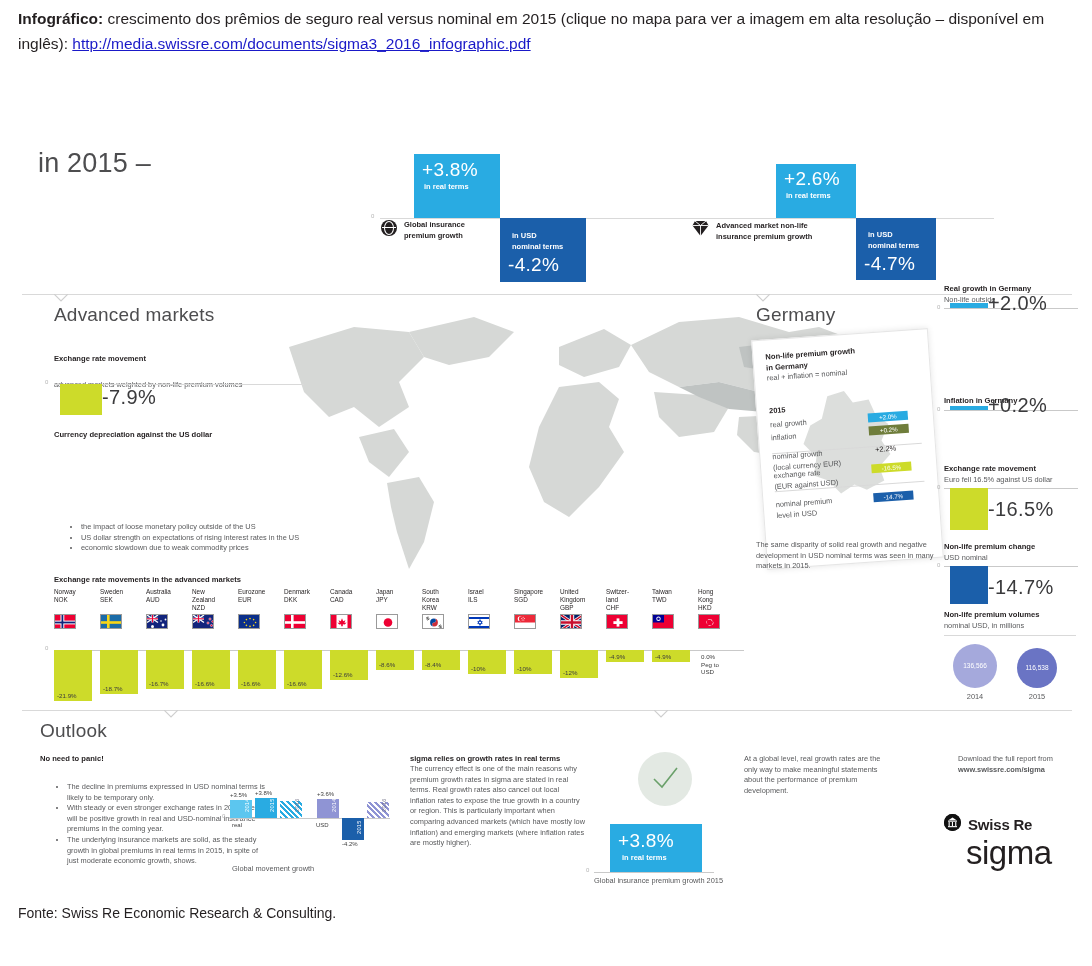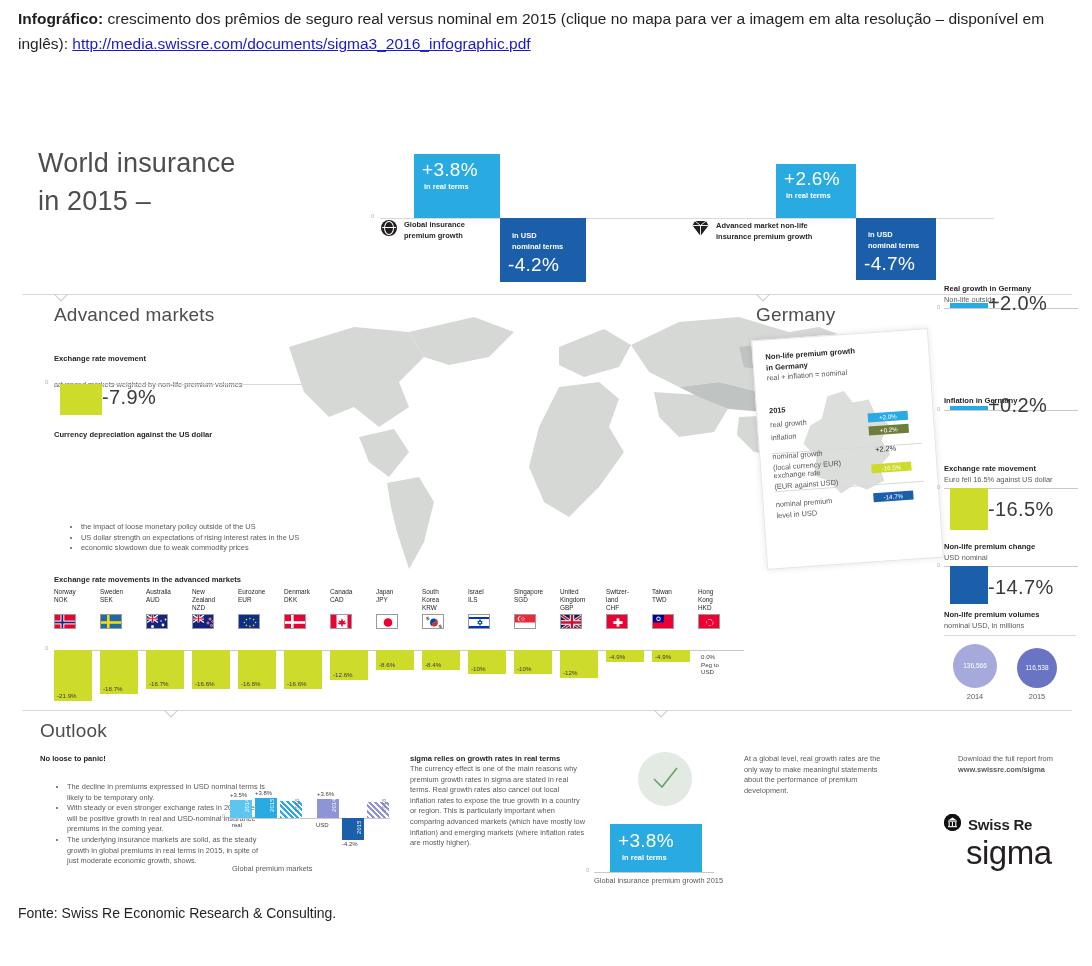--- a/index.html
+++ b/index.html
@@ -77,21 +77,20 @@
 </head>
 <body>
 
 <div class="caption">
   <b>Infográfico:</b><span> crescimento dos prêmios de seguro real versus nominal em 2015 (clique no mapa para ver a imagem em alta resolução – disponível em inglês): </span><a href="#">http://media.swissre.com/documents/sigma3_2016_infographic.pdf</a>
 </div>
 
 <div class="info">
 
   <div class="hero-title">
-    <div>World insurance</div>
     <div>in 2015 –</div>
   </div>
 
   <div class="hr" style="left:366px;top:86px;width:300px;"></div>
   <div class="axis0" style="left:357px;top:81px;">0</div>
   <div class="stat-icon globe" style="left:367px;top:88px;"></div>
   <div class="stat-cap" style="left:390px;top:88px;width:90px;">
     <div>Global insurance</div>
     <div>premium growth</div>
   </div>
@@ -391,20 +390,21 @@
         <div class="p5" style="position: absolute; left: 12px; top: 112px; width: 95px;">nominal growth<br>(local currency EUR)</div>
         <div class="p5" style="position: absolute; left: 115px; top: 112px; color: rgb(35, 31, 32);">+2.2%</div>
         <div class="p5" style="position: absolute; left: 12px; top: 131px; width: 95px;">exchange rate<br>(EUR against USD)</div>
         <div class="gchip" style="position: absolute; left: 110px; top: 131px; width: 40px; height: 9px; background: rgb(205, 219, 42);">-16.5%</div>
         <div style="position: absolute; left: 12px; top: 151px; width: 150px; height: 1px; background: rgb(217, 217, 217);"></div>
         <div class="p5" style="position: absolute; left: 12px; top: 160px; width: 95px;">nominal premium<br>level in USD</div>
         <div class="gchip" style="position: absolute; left: 110px; top: 160px; width: 40px; height: 9px; background: rgb(27, 95, 170);">-14.7%</div>
       </div>
   </div>
 
+  <div class="p5" style="position:absolute;left:742px;top:408px;width:182px;">The same disparity of solid real growth and negative development in USD nominal terms was seen in many markets in 2015.</div>
 
   <div class="rail" id="rail">
       <div style="position: relative; height: 68px;">
         <div class="h5">Real growth in Germany</div>
         <div class="p5">Non-life outside</div>
         <div style="position: absolute; left: 0px; top: 24px; width: 134px; height: 1px; background: rgb(201, 201, 201);"></div>
         <div class="axis0" style="left: -7px; top: 20px;">0</div>
         <div style="position: absolute; left: 6px; top: 18.8px; width: 38px; height: 5.2px; background: rgb(41, 171, 226);"></div>
         <div class="bigpct" style="position: absolute; left: 44px; top: 8px;">+2.0%</div>
       </div>
@@ -443,31 +443,31 @@
   <div class="hr" style="left:8px;top:578px;width:1050px;"></div>
   <svg class="chev" style="left:150px;top:578px;" viewBox="0 0 14 8">
       <path d="M0 0 L7 7 L14 0" fill="none" stroke="#cfcfcf" stroke-width="1.2"></path>
     </svg>
   <svg class="chev" style="left:640px;top:578px;" viewBox="0 0 14 8">
       <path d="M0 0 L7 7 L14 0" fill="none" stroke="#cfcfcf" stroke-width="1.2"></path>
     </svg>
 
   <div class="sect" style="left:26px;top:588px;">Outlook</div>
 
-  <div class="h5" style="position:absolute;left:26px;top:622px;">No loose to panic!</div>
+  <div class="h5" style="position:absolute;left:26px;top:622px;">No need to panic!</div>
   <ul class="lst" style="position:absolute;left:26px;top:632px;width:200px;">
     <li>The decline in premiums expressed in USD nominal terms is likely to be temporary only.</li>
     <li>With steady or even stronger exchange rates in 2016, there will be positive growth in real and USD-nominal insurance premiums in the coming year.</li>
     <li>The underlying insurance markets are solid, as the steady growth in global premiums in real terms in 2015, in spite of just moderate economic growth, shows.</li>
   </ul>
 
   <div style="position:absolute;left:216px;top:618px;width:168px;height:130px;" id="mini-chart">
     <div class="fxbase" style="left:0;top:68px;width:160px;"></div>
     <div class="axis0" style="left:-8px;top:63px;">0</div>
-    <div class="p5" style="position:absolute;left:2px;top:114px;">Global premium markets</div>
+    <div class="p5" style="position:absolute;left:2px;top:114px;">Global movement growth</div>
   <div class="obar" style="left: 0px; top: 49.8px; width: 22px; height: 18.2px; background: rgb(92, 198, 239);"></div>
       <div class="obval" style="left: 0px; top: 41.8px;">+3.5%</div>
       <div class="obrot" style="left: 14px; top: 62px;">2014</div>
       <div class="obar" style="left: 25px; top: 48.24px; width: 22px; height: 19.76px; background: rgb(41, 171, 226);"></div>
       <div class="obval" style="left: 25px; top: 40.24px;">+3.8%</div>
       <div class="obrot" style="left: 39px; top: 62px;">2015</div>
       <div class="obar" style="left: 50px; top: 51.36px; width: 22px; height: 16.64px; background: repeating-linear-gradient(45deg, rgb(41, 171, 226) 0px, rgb(41, 171, 226) 2px, rgb(255, 255, 255) 2px, rgb(255, 255, 255) 4px);"></div>
       <div class="obrotd" style="left: 64px; top: 62px;">2016</div>
       <div class="obar" style="left: 87px; top: 49.28px; width: 22px; height: 18.72px; background: rgb(143, 148, 212);"></div>
       <div class="obval" style="left: 87px; top: 41.28px;">+3.6%</div>

